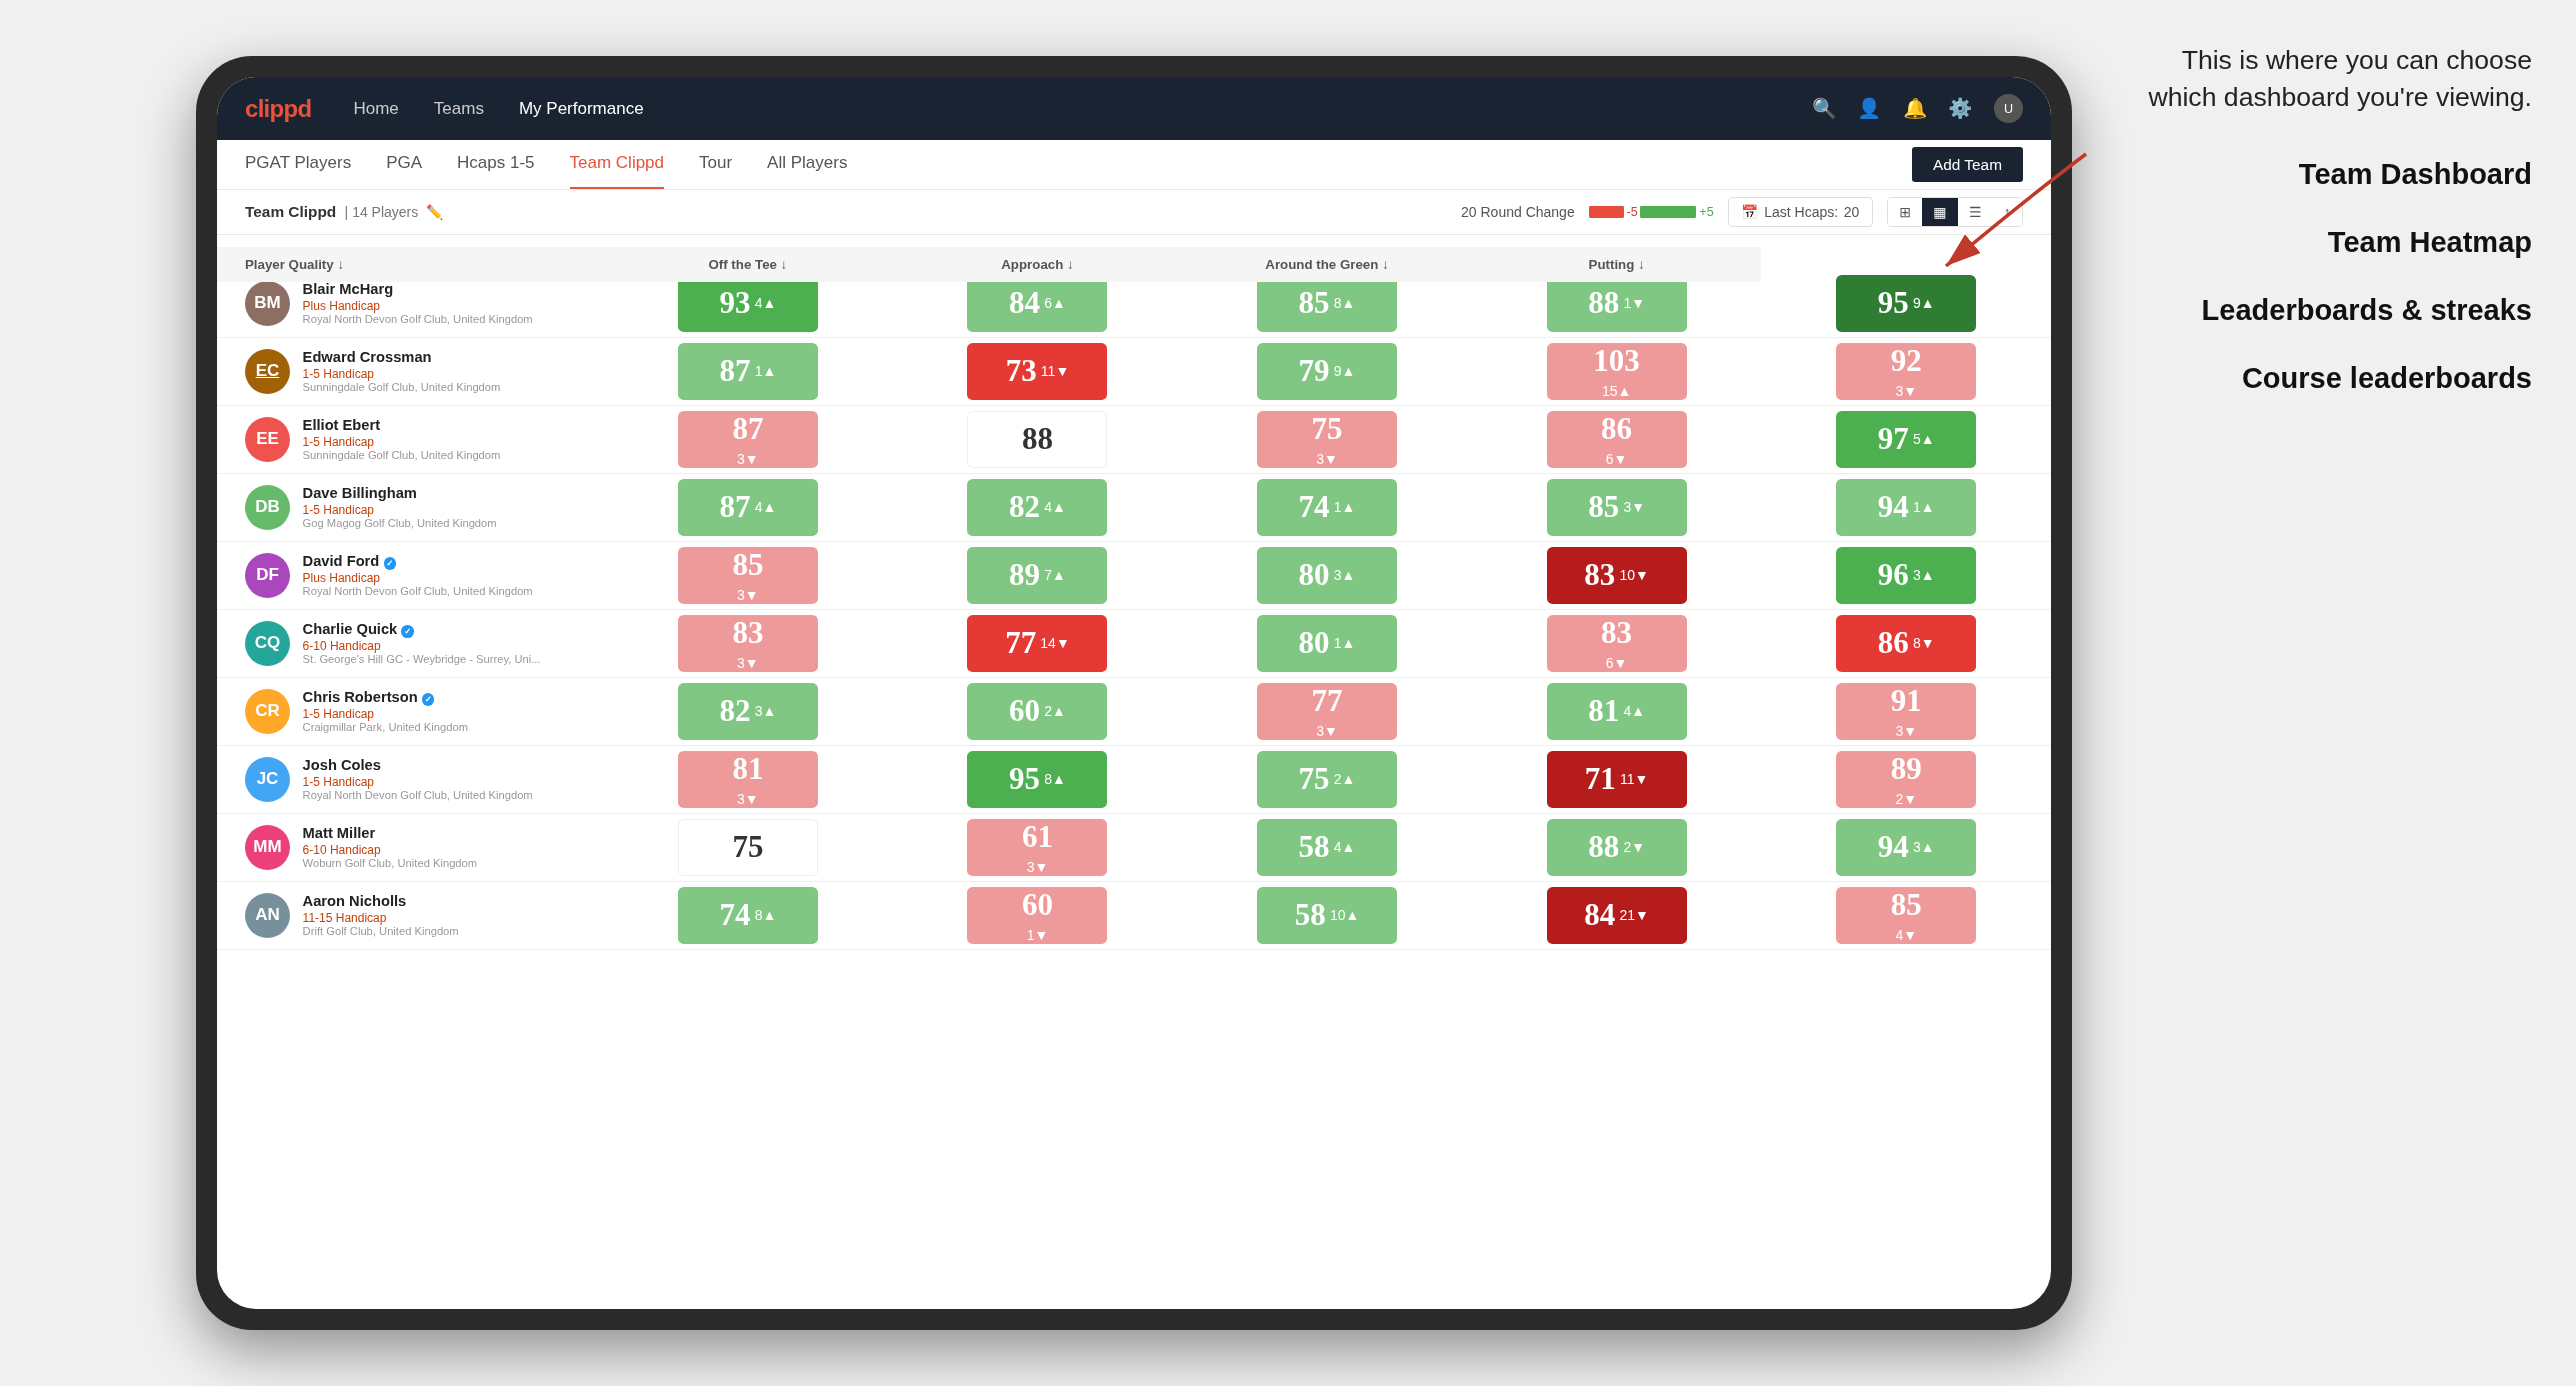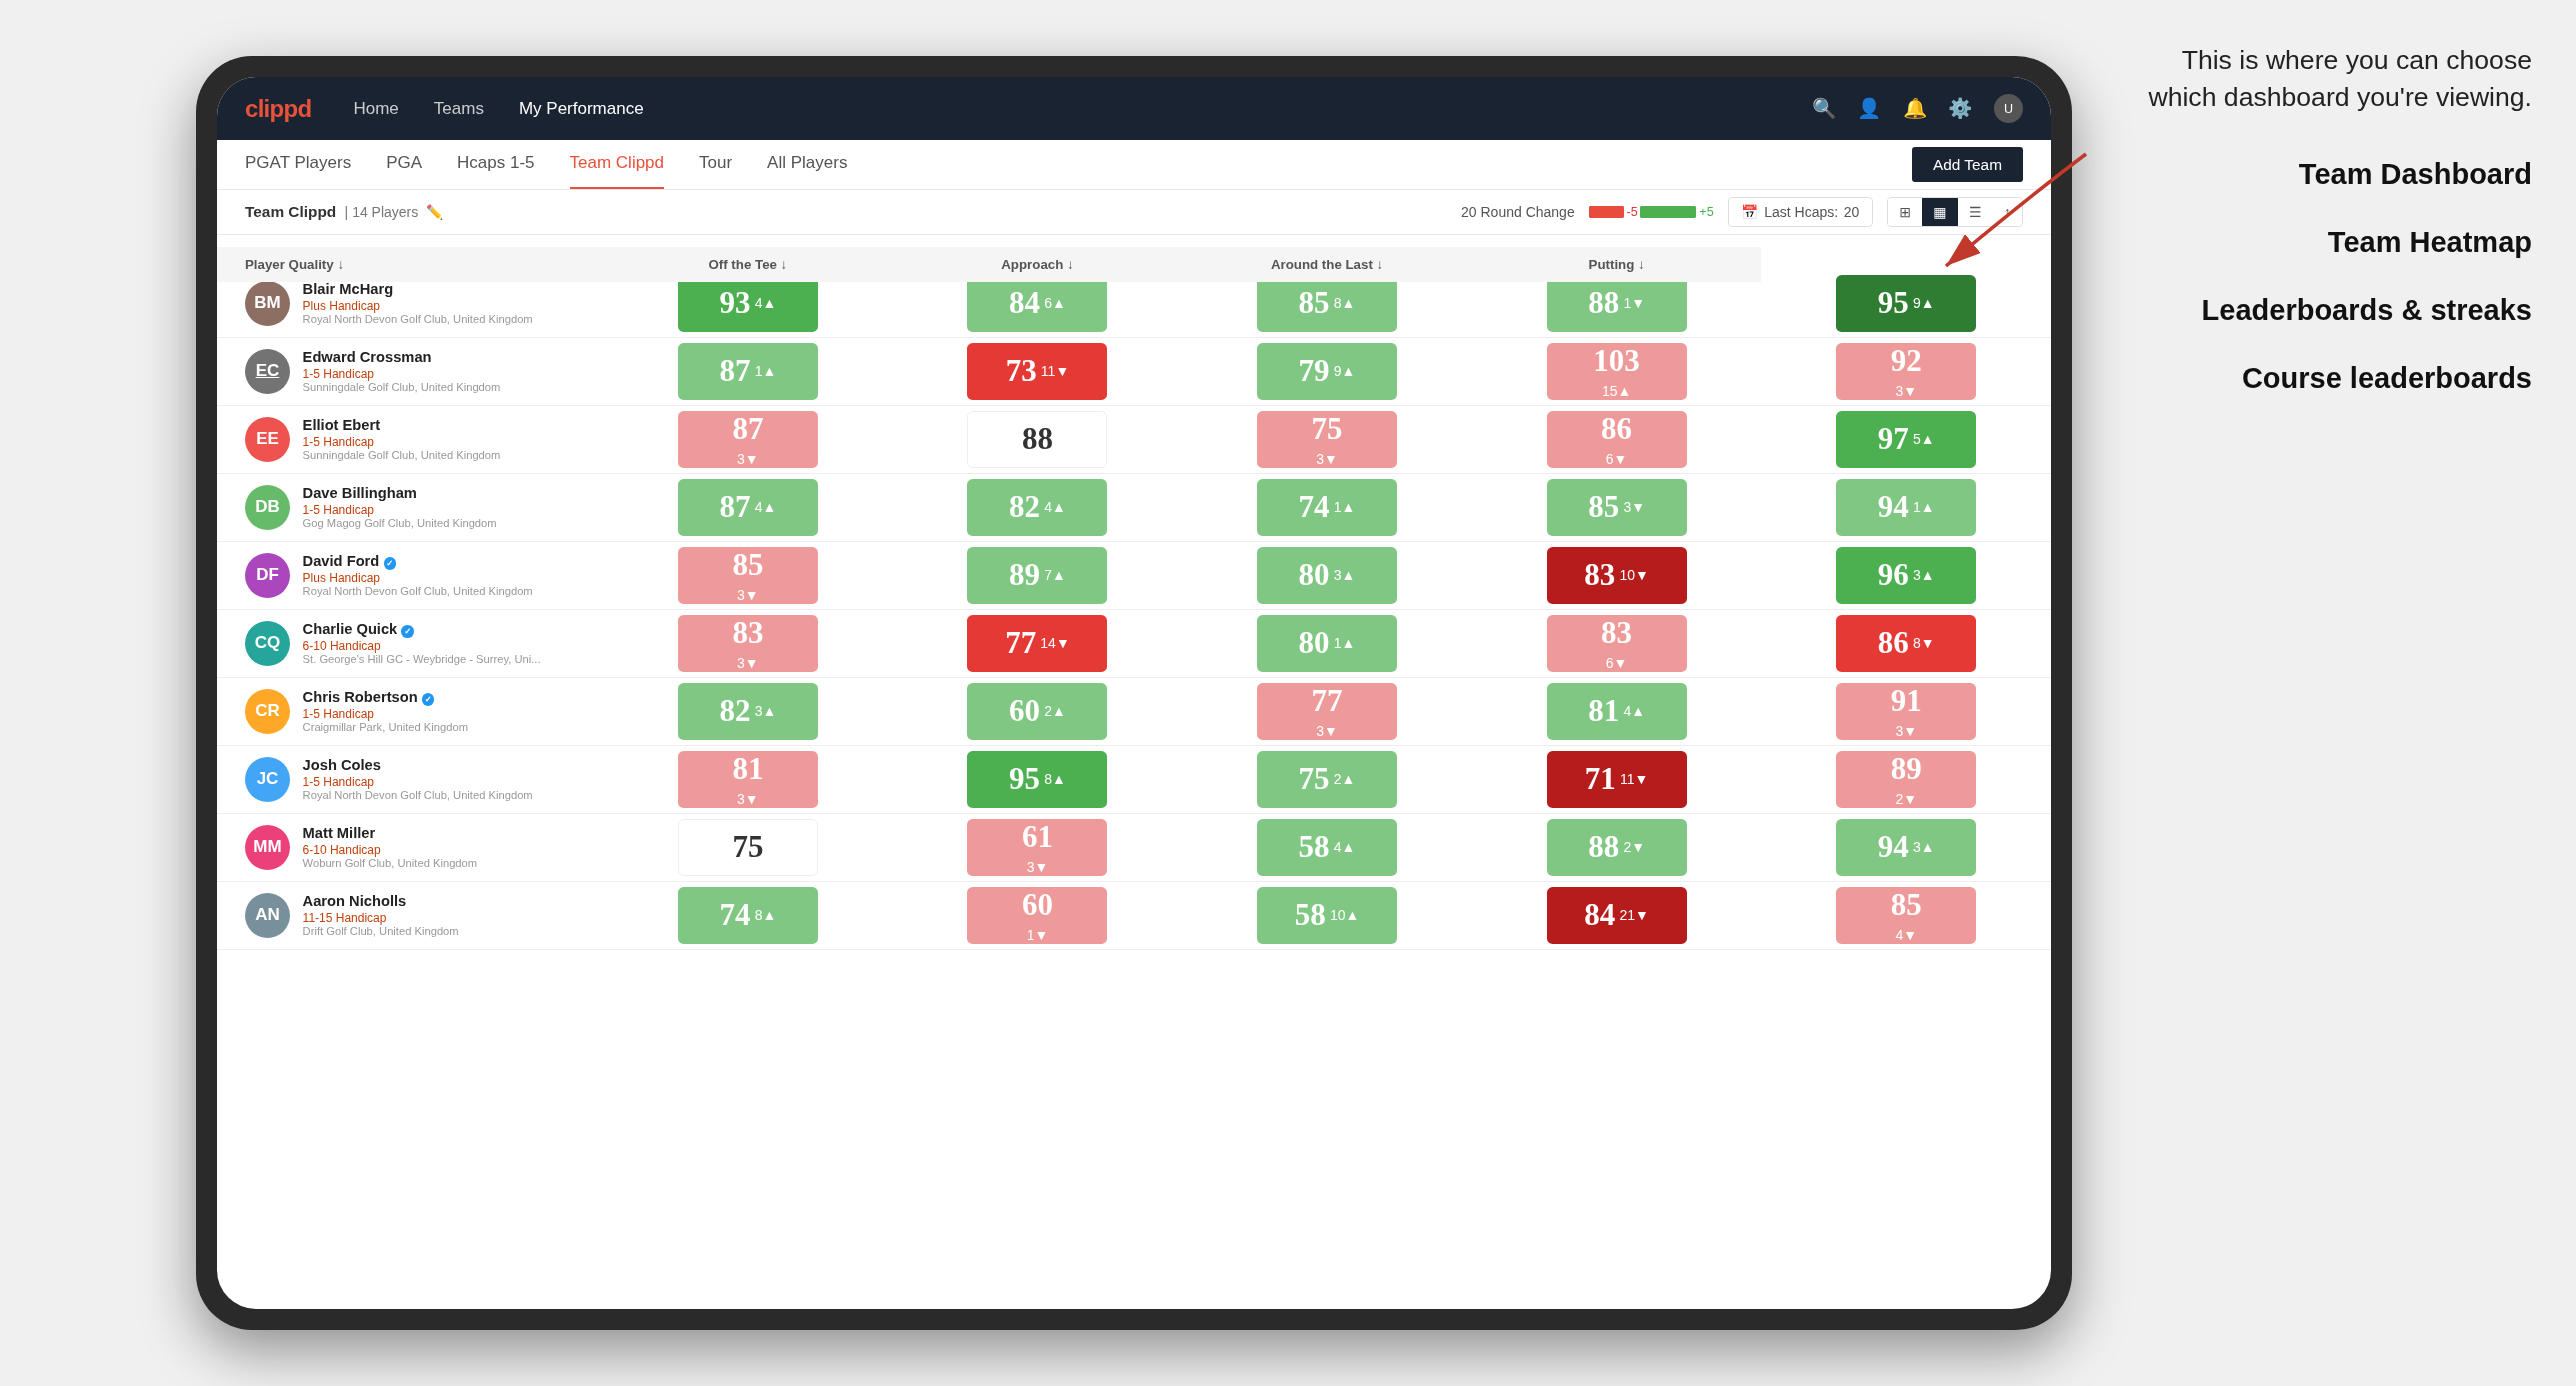--- a/index.html
+++ b/index.html
@@ -335,21 +335,21 @@
     .score-delta {
       font-size: 14px;
       font-weight: 500;
       display: flex;
       align-items: center;
       gap: 1.4px;
     }
 
     
     .av-1 { background: #8d6e63; }
-    .av-2 { background: #737373; text-decoration: underline; }
+    .av-2 { background: #a16207; text-decoration: underline; }
     .av-3 { background: #ef5350; }
     .av-4 { background: #66bb6a; }
     .av-5 { background: #ab47bc; }
     .av-6 { background: #26a69a; }
     .av-7 { background: #ffa726; }
     .av-8 { background: #42a5f5; }
     .av-9 { background: #ec407a; }
     .av-10 { background: #78909c; }
 
     .verified-badge {
@@ -430,21 +430,21 @@
             <th class="th-player">
               <span>Player Quality ↓</span>
             </th>
             <th class="th-category">
               <span>Off the Tee ↓</span>
             </th>
             <th class="th-category">
               <span>Approach ↓</span>
             </th>
             <th class="th-category">
-              <span>Around the Last ↓</span>
+              <span>Around the Green ↓</span>
             </th>
             <th class="th-category">
               <span>Putting ↓</span>
             </th>
           </tr>
         </thead>
         <tbody id="table-body">
         <tr class="player-row">
               <td>
     <div class="player-cell">

